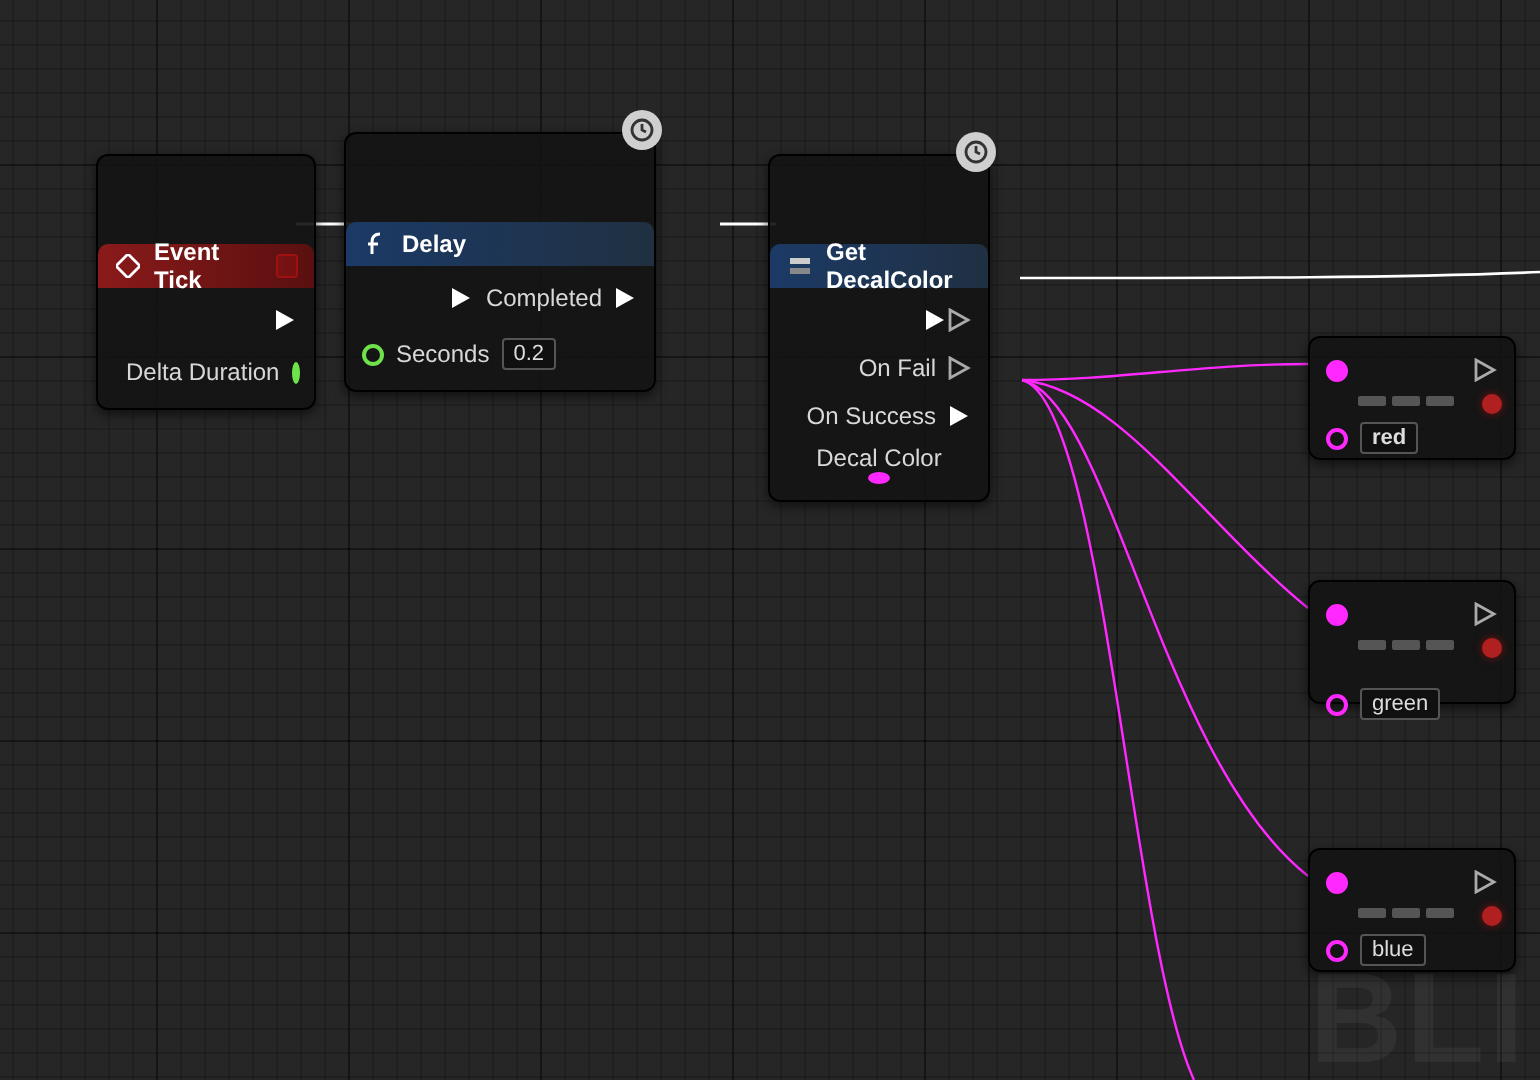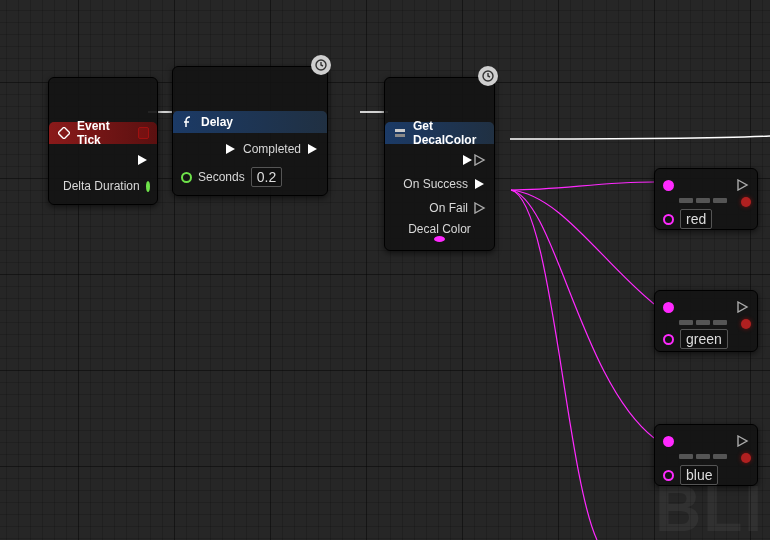--- a/index.html
+++ b/index.html
@@ -46,21 +46,21 @@
   .row.split { justify-content:flex-end; }
   .pin { width:12px; height:12px; display:inline-flex; align-items:center; justify-content:center; }
   .pin.exec svg { display:block; }
   .pin.data { width:11px; height:11px; border-radius:50%; border:2px solid; background:transparent; }
   .pin.data.filled { background: currentColor; }
   .pin.green { color:#6ee24a; }
   .pin.magenta { color:#ff29ff; }
   .label { padding:0 6px; white-space:nowrap; }
   .input-box {
     background:#101010; border:1px solid #555; color:#ddd;
-    padding:1px 5px; font-size:14px; border-radius:2px; min-width:26px; text-align:left;
+    padding:1px 5px; font-size:11px; border-radius:2px; min-width:26px; text-align:left;
   }
   .clock-badge {
     position:absolute; top:-12px; right:-4px;
     width:20px; height:20px; border-radius:50%;
     background:#cfcfcf; display:flex; align-items:center; justify-content:center;
   }
   .bp-badge {
     width:12px; height:12px; border-radius:2px; background:rgba(255,20,20,0.15);
     border:1px solid #a01010; margin-left:6px;
   }
@@ -185,32 +185,32 @@
             <path d="M1 1 L10 6 L1 11 Z" fill="#fff"></path>
           </svg>
       </span>
       <span class="pin exec">
         <svg width="12" height="12" viewBox="0 0 12 12">
             <path d="M1 1 L10 6 L1 11 Z" fill="none" stroke="#aaa" stroke-width="1.4"></path>
           </svg>
       </span>
     </div>
     <div class="row right" style="margin-top:4px;">
+      <span class="label">On Fail</span>
+      <span class="pin exec">
+        <svg width="12" height="12" viewBox="0 0 12 12">
+            <path d="M1 1 L10 6 L1 11 Z" fill="none" stroke="#aaa" stroke-width="1.4"></path>
+          </svg>
+      </span>
+    </div>
+    <div class="row right" style="margin-top:4px;">
       <span class="label">On Success</span>
       <span class="pin exec">
         <svg width="12" height="12" viewBox="0 0 12 12">
             <path d="M1 1 L10 6 L1 11 Z" fill="#fff"></path>
-          </svg>
-      </span>
-    </div>
-    <div class="row right" style="margin-top:4px;">
-      <span class="label">On Fail</span>
-      <span class="pin exec">
-        <svg width="12" height="12" viewBox="0 0 12 12">
-            <path d="M1 1 L10 6 L1 11 Z" fill="none" stroke="#aaa" stroke-width="1.4"></path>
           </svg>
       </span>
     </div>
     <div class="row right" style="margin-top:4px;flex-direction:column;">
       <span class="label">Decal Color</span>
       <span class="pin data magenta filled"></span>
     </div>
   </div>
 </div>
 
@@ -222,42 +222,42 @@
           <path d="M1 1 L10 6 L1 11 Z" fill="none" stroke="#aaa" stroke-width="1.4"></path>
         </svg>
     </span>
   </div>
   <div class="bars">
       <span></span>
       <span></span>
       <span></span>
     </div>
   <div class="dot-red"></div>
-  <div class="row" style="margin-top:6px;">
+  <div class="row" style="margin-top:6px;font-weight:bold;">
     <span class="pin data magenta"></span>
     <span class="input-box" style="margin-left:6px;">red</span>
   </div>
 </div>
 
 <div class="break-node" style="left:654px; top:290px;">
   <div class="row">
     <span class="pin data magenta filled"></span>
     <span class="pin exec" style="margin-left:auto;">
       <svg width="12" height="12" viewBox="0 0 12 12">
           <path d="M1 1 L10 6 L1 11 Z" fill="none" stroke="#aaa" stroke-width="1.4"></path>
         </svg>
     </span>
   </div>
   <div class="bars">
       <span></span>
       <span></span>
       <span></span>
     </div>
   <div class="dot-red"></div>
-  <div class="row" style="margin-top:4px;align-items:center;">
+  <div class="row" style="margin-top:17px;align-items:center;">
     <span class="pin data magenta"></span>
     <span class="input-box" style="margin-left:6px;">green</span>
   </div>
 </div>
 
 <div class="break-node" style="left:654px; top:424px;">
   <div class="row">
     <span class="pin data magenta filled"></span>
     <span class="pin exec" style="margin-left:auto;">
       <svg width="12" height="12" viewBox="0 0 12 12">

